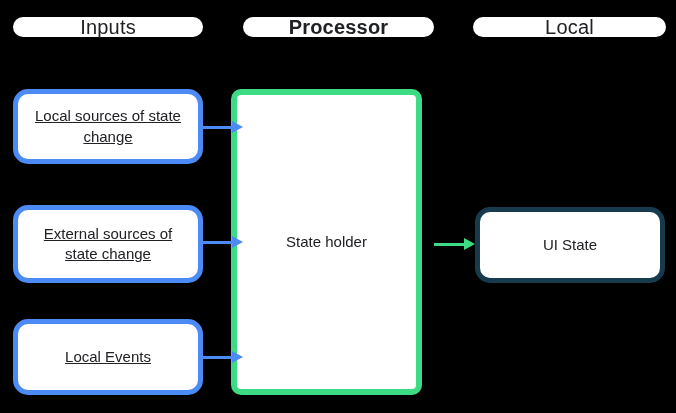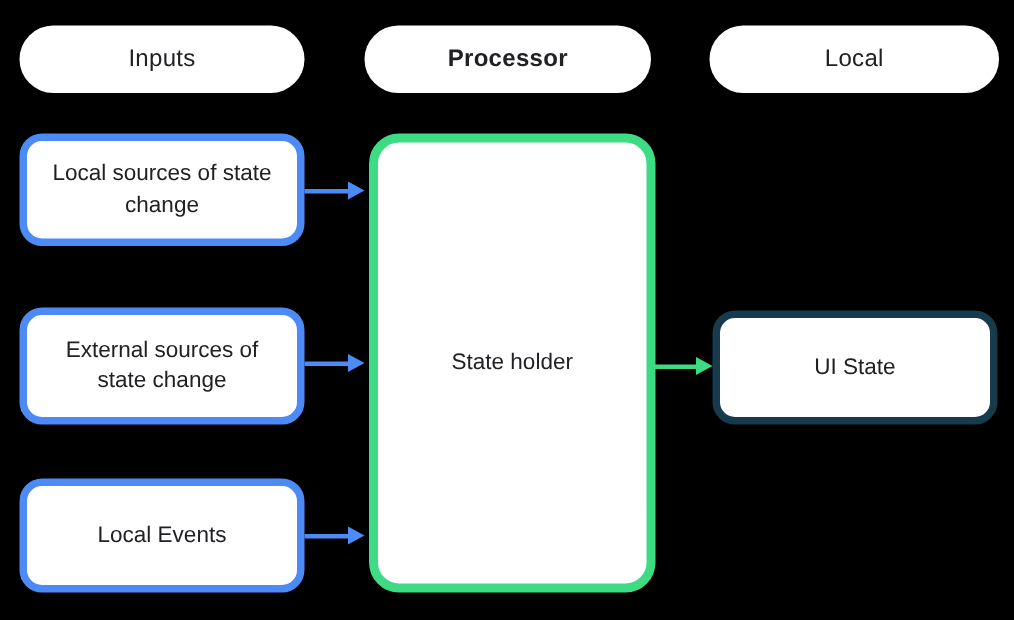--- a/index.html
+++ b/index.html
@@ -19,27 +19,27 @@
     height: 413px;
     background: var(--background);
     font-family: "Liberation Sans", sans-serif;
     color: var(--text);
     overflow: hidden;
   }
 
   
   .pill {
     position: absolute;
-    height: 45px;
+    height: 20px;
     background: var(--pill-fill);
     border-radius: 999px;
     display: flex;
     align-items: center;
     justify-content: center;
-    font-size: 16px;
+    font-size: 20px;
     font-weight: 500;
     letter-spacing: 0.2px;
   }
   .pill-inputs    { left: 13px;  top: 17px; width: 190px; }
   .pill-processor { left: 243px; top: 17px; width: 191px; font-weight: bold; }
   .pill-output    { left: 473px; top: 17px; width: 193px; }
 
   
   .node {
     position: absolute;
@@ -51,32 +51,33 @@
     font-size: 15px;
     font-weight: 500;
     line-height: 1.35;
     padding: 6px 14px;
   }
   .input-node {
     left: 13px;
     width: 190px;
     border: 5px solid var(--input-accent);
     border-radius: 15px;
+    text-decoration: underline;
   }
   .input-node-local    { top: 89px;  height: 75px; }
   .input-node-external { top: 205px; height: 78px; }
   .input-node-user     { top: 319px; height: 76px; }
 
   .processor-node {
-    left: 246px;
+    left: 231px;
     top: 89px;
     width: 191px;
     height: 306px;
     border: 6px solid var(--processor-accent);
-    border-radius: 20px;
+    border-radius: 10px;
   }
   .output-node {
     left: 475px;
     top: 207px;
     width: 190px;
     height: 76px;
     border: 5px solid var(--output-accent);
     border-radius: 15px;
   }
 

